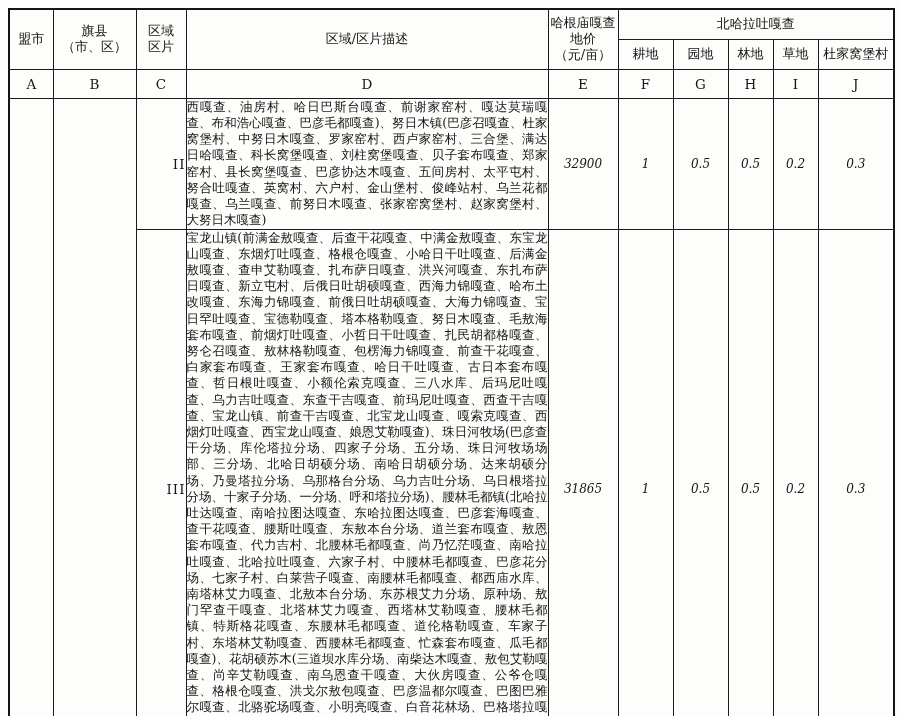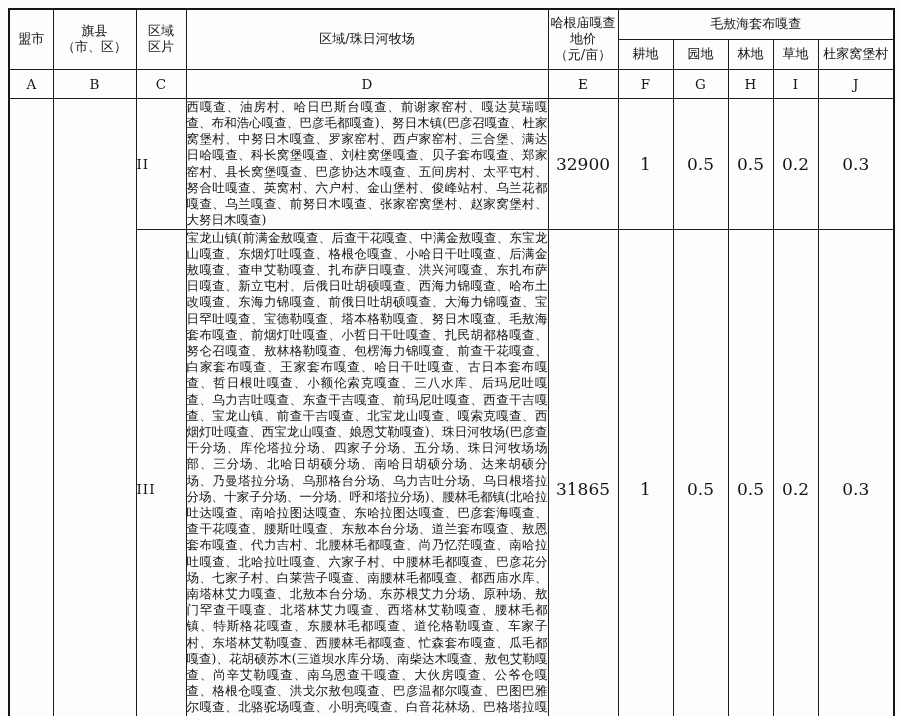--- a/index.html
+++ b/index.html
@@ -32,32 +32,33 @@
   }
   tr.r-group{height:30px;}
   tr.r-sub{height:30px;}
   tr.r-letters{height:29px;}
   tr.r-zone2{height:131px;}
   .letter{
     text-align:center;vertical-align:middle;
     font-size:13.5px;
   }
   td.zone{
-    text-align:left;vertical-align:middle;
+    text-align:right;vertical-align:middle;
     font-size:13.5px;letter-spacing:1px;
   }
   td.desc{
     vertical-align:middle;
     font-size:12.5px;line-height:16.2px;
     text-align:justify;
     padding:3px 6px 3px 6px;
   }
   td.num{
     text-align:center;vertical-align:middle;
-    font-size:17px;
+    font-size:12px;
+    font-style:italic;
   }
 </style>
 </head>
 <body>
 
 <div class="sheet">
   <table class="land">
     <colgroup>
       <col style="width:44px">
       <col style="width:83px">
@@ -70,25 +71,25 @@
       <col style="width:45px">
       <col style="width:76px">
     </colgroup>
     <thead>
       <tr class="r-group">
         <th class="hdr" rowspan="2">盟市</th>
         <th class="hdr" rowspan="2">旗县
 （市、区）</th>
         <th class="hdr" rowspan="2">区域
 区片</th>
-        <th class="hdr" rowspan="2">区域/珠日河牧场</th>
+        <th class="hdr" rowspan="2">区域/区片描述</th>
         <th class="hdr" rowspan="2">哈根庙嘎查
 地价
 （元/亩）</th>
-        <th class="hdr" colspan="5">毛敖海套布嘎查</th>
+        <th class="hdr" colspan="5">北哈拉吐嘎查</th>
       </tr>
       <tr class="r-sub">
         <th class="hdr">耕地</th>
         <th class="hdr">园地</th>
         <th class="hdr">林地</th>
         <th class="hdr">草地</th>
         <th class="hdr">杜家窝堡村</th>
       </tr>
       <tr class="r-letters">
         <th class="letter">A</th>

